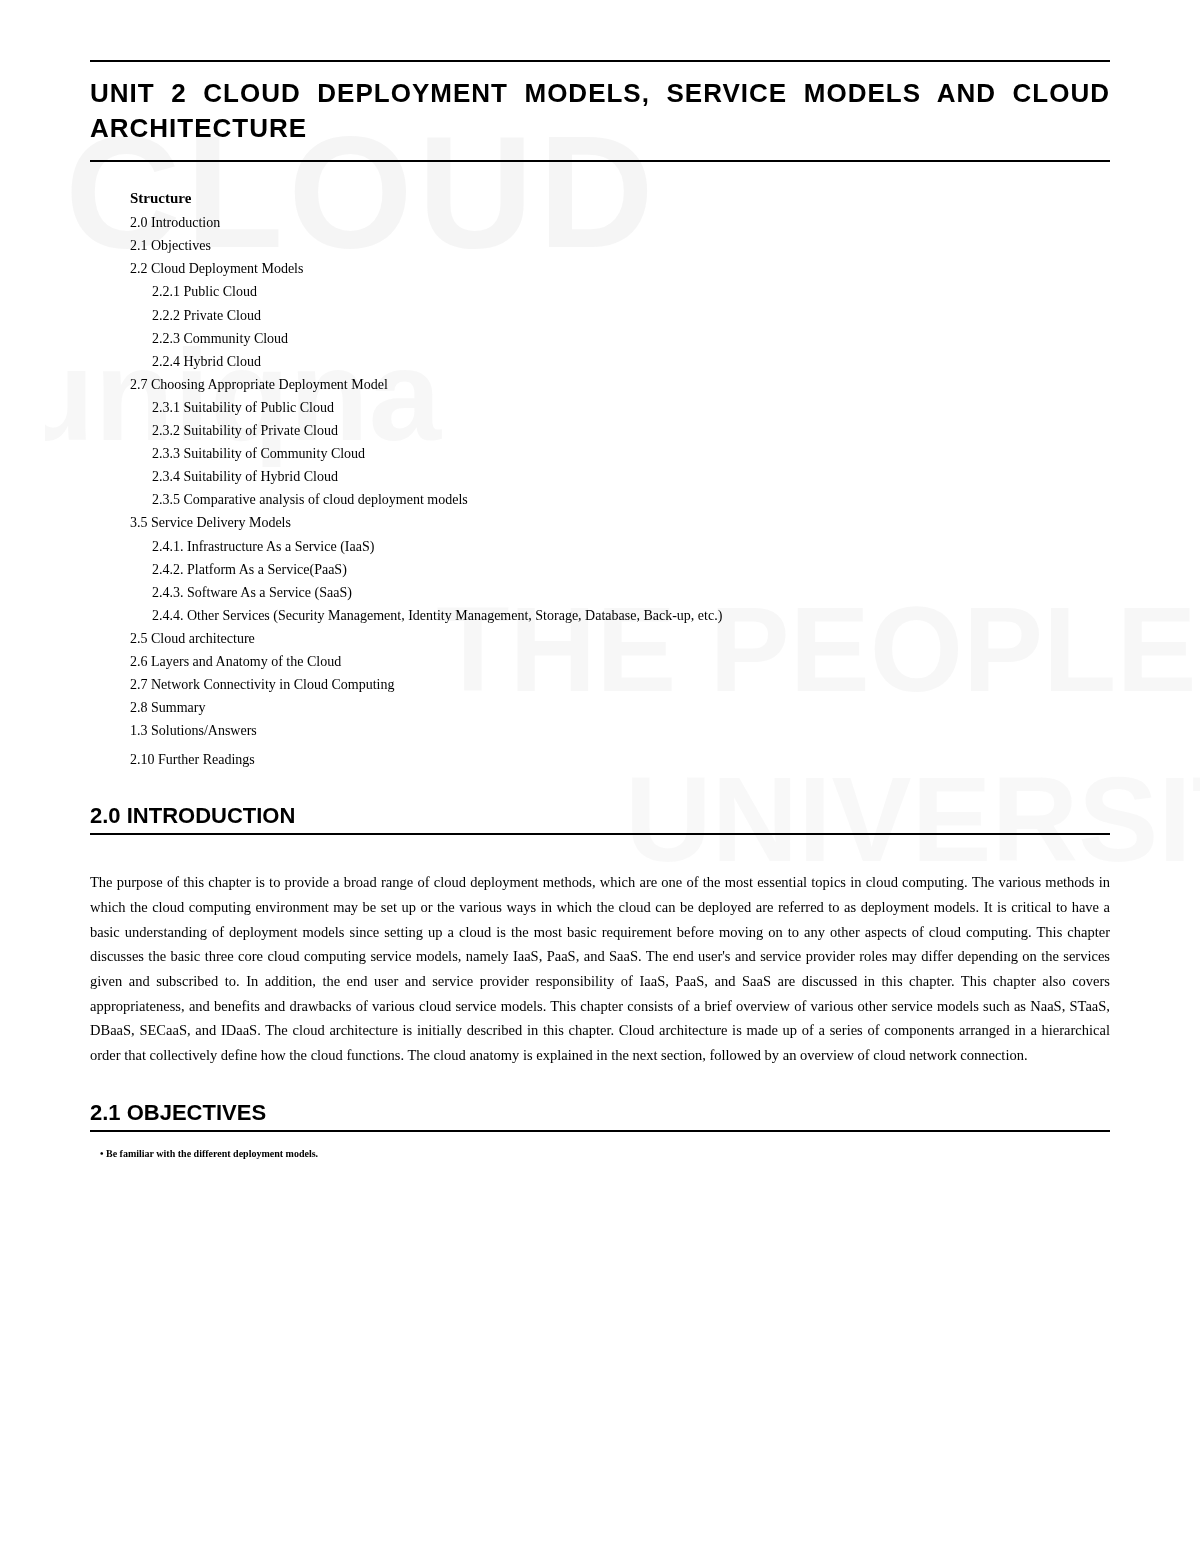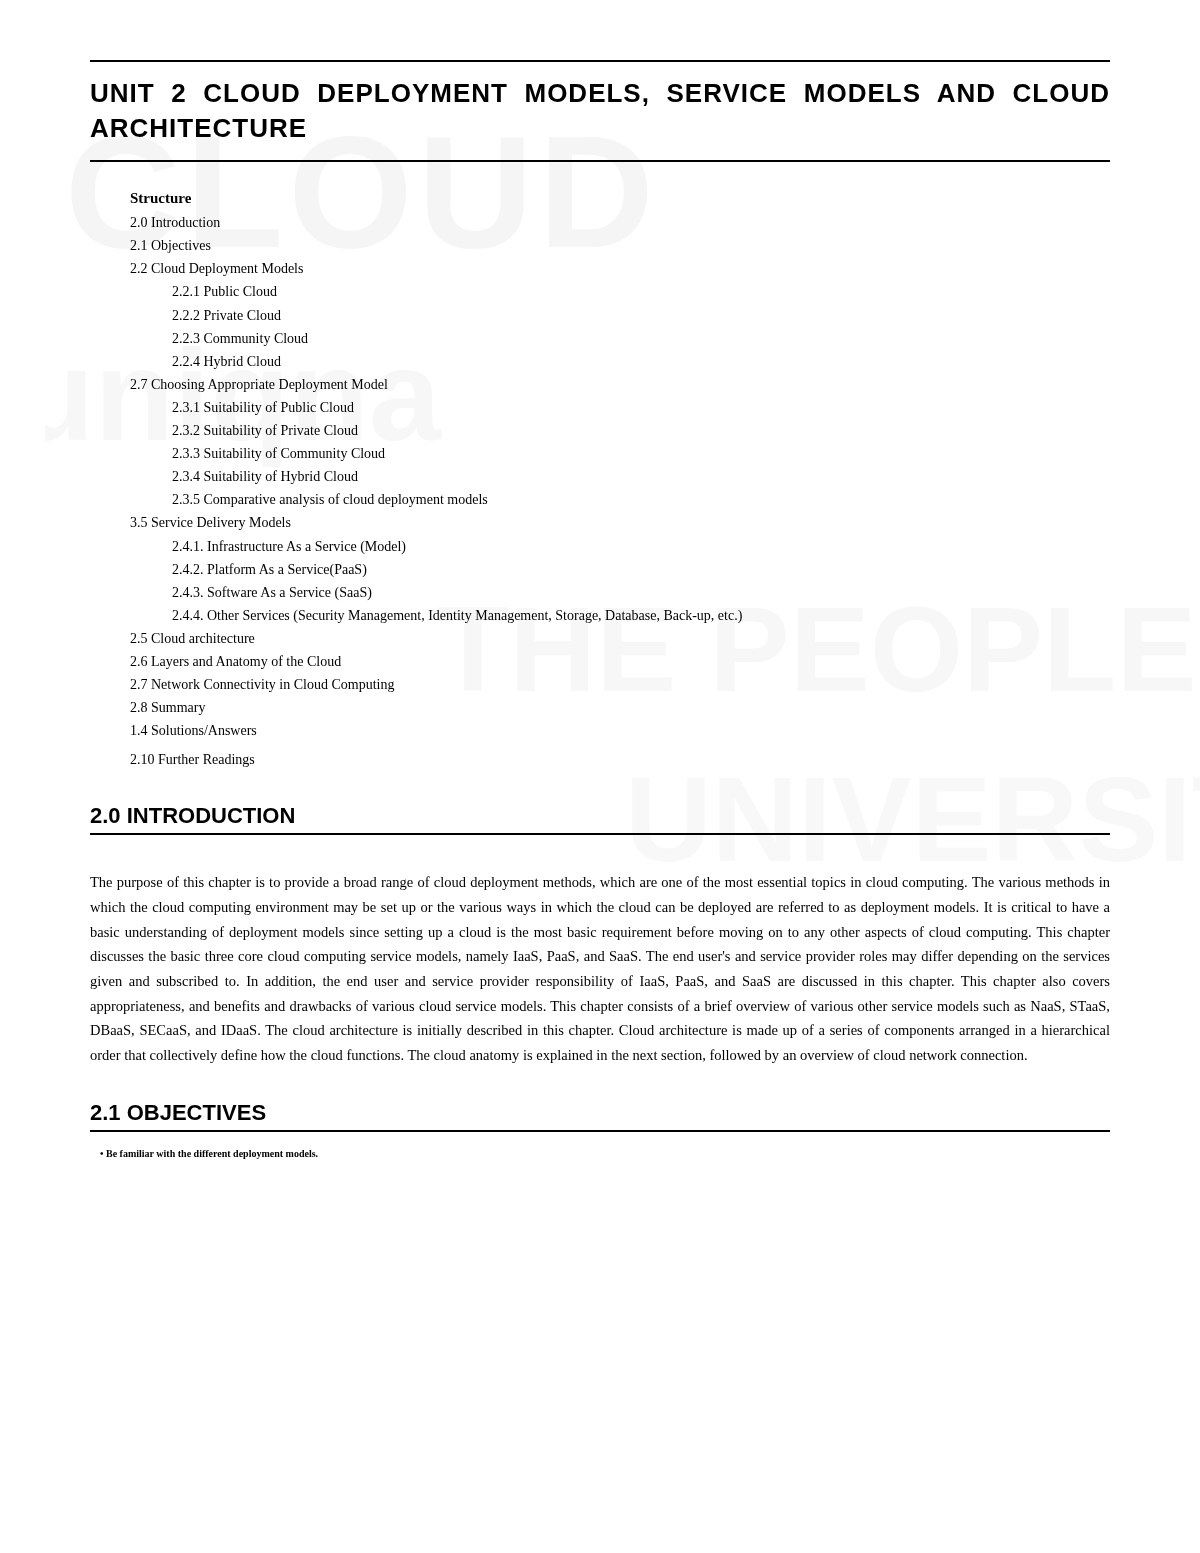--- a/index.html
+++ b/index.html
@@ -104,21 +104,21 @@
       font-family: Liberation Serif, serif;
     }
 
     .toc-item {
       font-size: 14px;
       line-height: 1.65;
       display: block;
     }
 
     .toc-l1 { margin-left: 0px; }
-    .toc-l2 { margin-left: 42px; }
+    .toc-l2 { margin-left: 22px; }
 
     
     .section-heading {
       border-bottom: 2px solid #000;
       padding-bottom: 4px;
       margin-bottom: 16px;
       margin-top: 32px;
     }
 
     .section-heading-text {
@@ -175,29 +175,29 @@
         <span class="toc-item toc-l2">2.2.2     Private Cloud</span>
         <span class="toc-item toc-l2">2.2.3     Community Cloud</span>
         <span class="toc-item toc-l2">2.2.4     Hybrid Cloud</span>
         <span class="toc-item toc-l1">2.7  Choosing Appropriate Deployment Model</span>
         <span class="toc-item toc-l2">2.3.1     Suitability of Public Cloud</span>
         <span class="toc-item toc-l2">2.3.2     Suitability of Private Cloud</span>
         <span class="toc-item toc-l2">2.3.3     Suitability of Community Cloud</span>
         <span class="toc-item toc-l2">2.3.4     Suitability of Hybrid Cloud</span>
         <span class="toc-item toc-l2">2.3.5     Comparative analysis of cloud deployment models</span>
         <span class="toc-item toc-l1">3.5 Service Delivery Models</span>
-        <span class="toc-item toc-l2">2.4.1. Infrastructure As a Service (Model)</span>
+        <span class="toc-item toc-l2">2.4.1. Infrastructure As a Service (IaaS)</span>
         <span class="toc-item toc-l2">2.4.2. Platform As a Service(PaaS)</span>
         <span class="toc-item toc-l2">2.4.3. Software As a Service (SaaS)</span>
         <span class="toc-item toc-l2">2.4.4. Other Services (Security Management, Identity Management, Storage, Database, Back-up, etc.)</span>
         <span class="toc-item toc-l1">2.5 Cloud architecture</span>
         <span class="toc-item toc-l1">2.6 Layers and Anatomy of the Cloud</span>
         <span class="toc-item toc-l1">2.7 Network Connectivity in Cloud Computing</span>
         <span class="toc-item toc-l1">2.8 Summary</span>
-        <span class="toc-item toc-l1">1.4 Solutions/Answers</span>
+        <span class="toc-item toc-l1">1.3 Solutions/Answers</span>
         <div style="height: 6px;"></div>
         <span class="toc-item toc-l1">2.10 Further Readings</span>
       </div>
   </div>
 
   <div class="section-heading">
     <span class="section-heading-text">2.0 INTRODUCTION</span>
   </div>
   <p class="body-text">The purpose of this chapter is to provide a broad range of cloud deployment methods, which are one of the most essential topics in cloud computing. The various methods in which the cloud computing environment may be set up or the various ways in which the cloud can be deployed are referred to as deployment models. It is critical to have a basic understanding of deployment models since setting up a cloud is the most basic requirement before moving on to any other aspects of cloud computing. This chapter discusses the basic three core cloud computing service models, namely IaaS, PaaS, and SaaS. The end user's and service provider roles may differ depending on the services given and subscribed to. In addition, the end user and service provider responsibility of IaaS, PaaS, and SaaS are discussed in this chapter. This chapter also covers appropriateness, and benefits and drawbacks of various cloud service models. This chapter consists of a brief overview of various other service models such as NaaS, STaaS, DBaaS, SECaaS, and IDaaS. The cloud architecture is initially described in this chapter. Cloud architecture is made up of a series of components arranged in a hierarchical order that collectively define how the cloud functions. The cloud anatomy is explained in the next section, followed by an overview of cloud network connection.</p>
 

